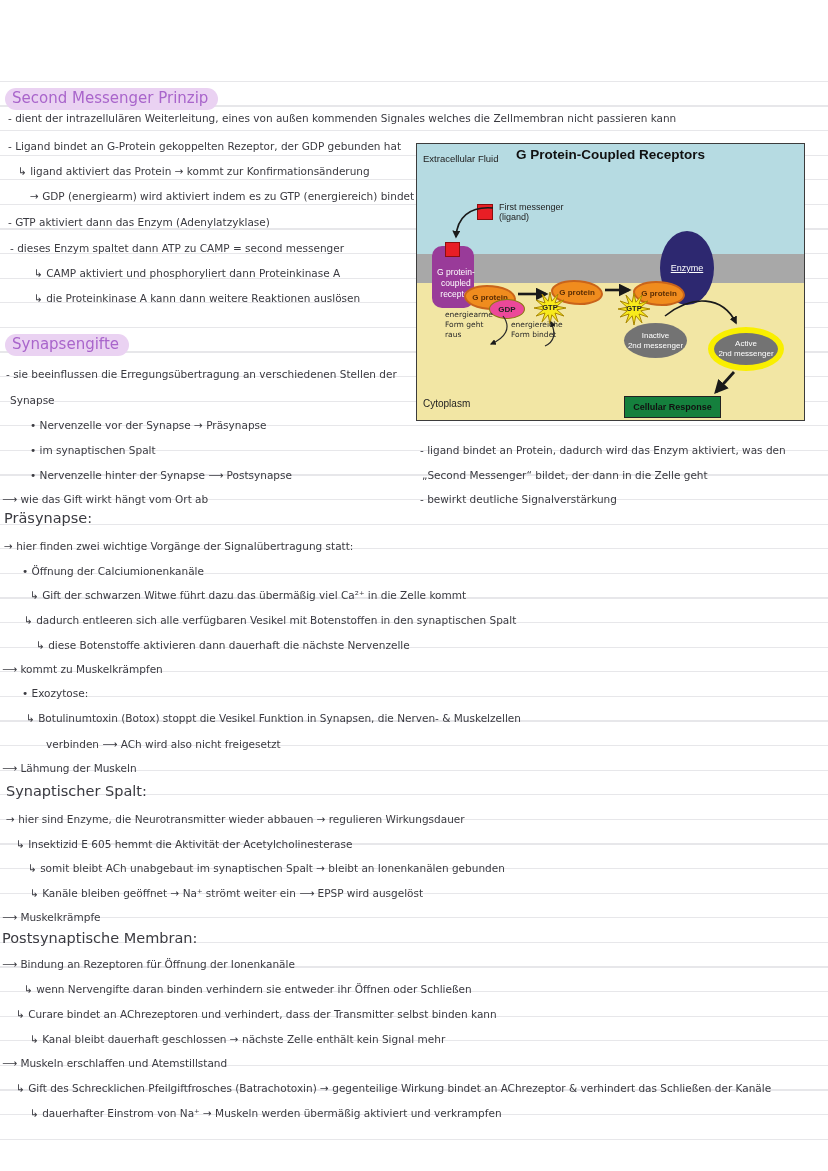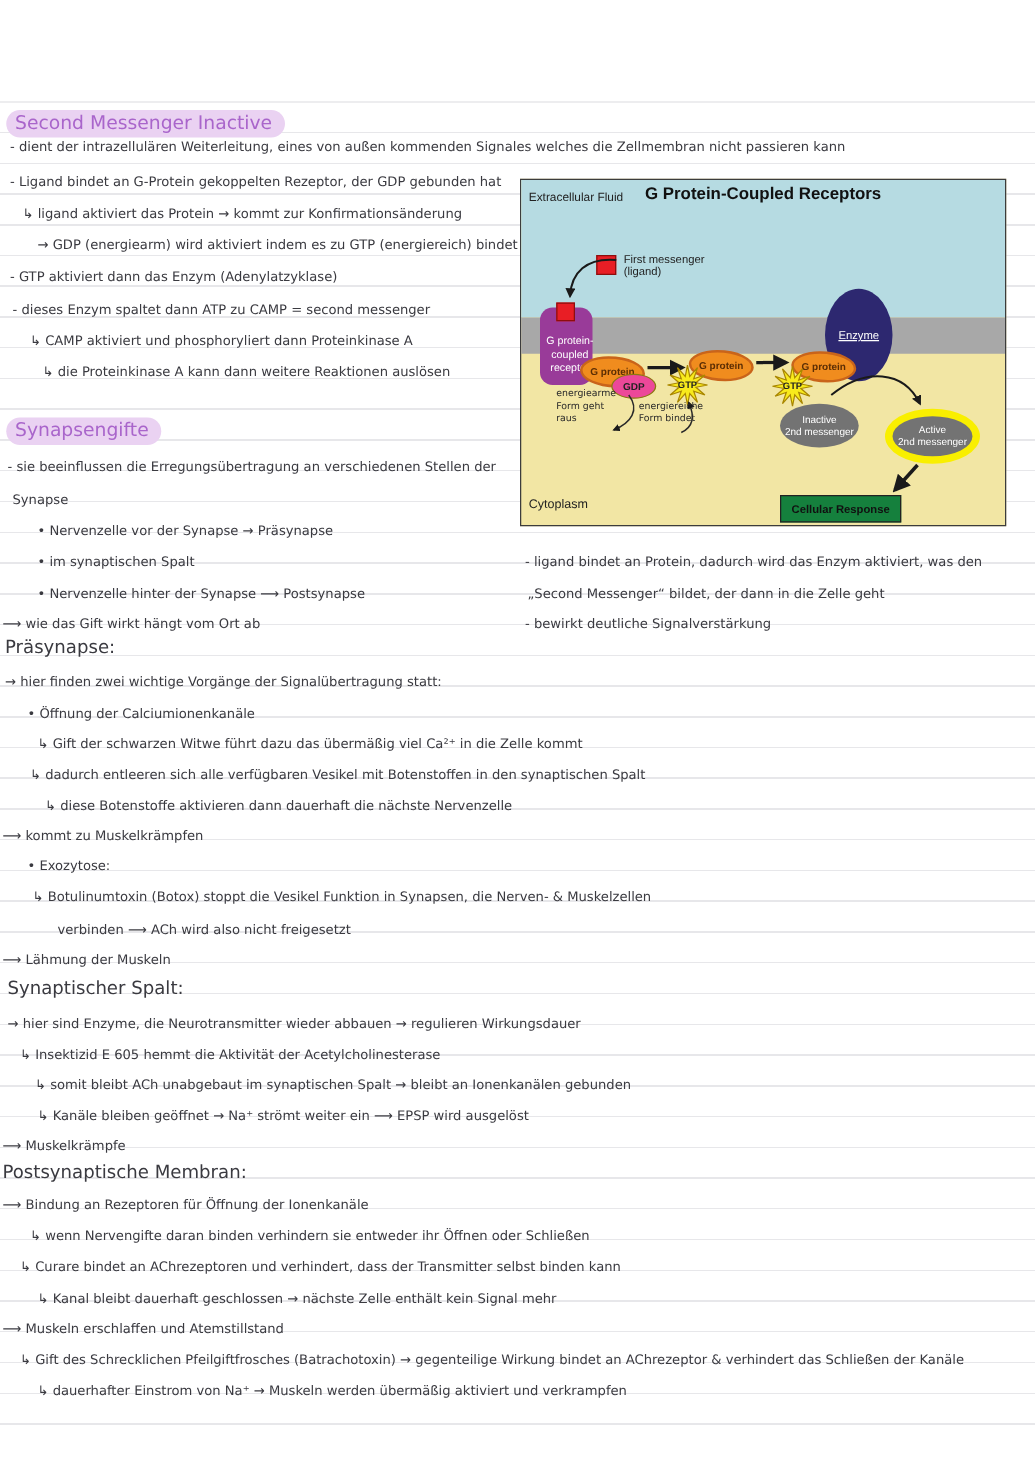--- a/index.html
+++ b/index.html
@@ -46,28 +46,28 @@
   .dg-note{position:absolute;font-size:7.5px;color:#2a2a2a;line-height:1.35;z-index:6;
            font-family:"DejaVu Sans",sans-serif;}
   .overlay{position:absolute;left:0;top:0;z-index:5;pointer-events:none;}
 </style>
 </head>
 <body>
 
 <div class="sheet">
   <div class="ruling"></div>
 
-  <div class="h1" style="left:5px;top:88px">Second Messenger Inactive</div>
+  <div class="h1" style="left:5px;top:88px">Second Messenger Prinzip</div>
   <div class="note" style="left:8px;top:112px">- dient der intrazellulären Weiterleitung, eines von außen kommenden Signales welches die Zellmembran nicht passieren kann</div>
   <div class="note" style="left:8px;top:140px">- Ligand bindet an G-Protein gekoppelten Rezeptor, der GDP gebunden hat</div>
   <div class="note" style="left:18px;top:165px">↳ ligand aktiviert das Protein → kommt zur Konfirmationsänderung</div>
   <div class="note" style="left:30px;top:190px">→ GDP (energiearm) wird aktiviert indem es zu GTP (energiereich) bindet</div>
   <div class="note" style="left:8px;top:216px">- GTP aktiviert dann das Enzym (Adenylatzyklase)</div>
   <div class="note" style="left:10px;top:242px">- dieses Enzym spaltet dann ATP zu CAMP = second messenger</div>
-  <div class="note" style="left:24px;top:267px">↳ CAMP aktiviert und phosphoryliert dann Proteinkinase A</div>
+  <div class="note" style="left:34px;top:267px">↳ CAMP aktiviert und phosphoryliert dann Proteinkinase A</div>
   <div class="note" style="left:34px;top:292px">↳ die Proteinkinase A kann dann weitere Reaktionen auslösen</div>
 
   <div class="h1" style="left:5px;top:334px">Synapsengifte</div>
   <div class="note" style="left:6px;top:368px">- sie beeinflussen die Erregungsübertragung an verschiedenen Stellen der</div>
   <div class="note" style="left:10px;top:394px">Synapse</div>
   <div class="note" style="left:30px;top:419px">• Nervenzelle vor der Synapse → Präsynapse</div>
   <div class="note" style="left:30px;top:444px">• im synaptischen Spalt</div>
   <div class="note" style="left:30px;top:469px">• Nervenzelle hinter der Synapse ⟶ Postsynapse</div>
   <div class="note" style="left:2px;top:493px">⟶ wie das Gift wirkt hängt vom Ort ab</div>
 

